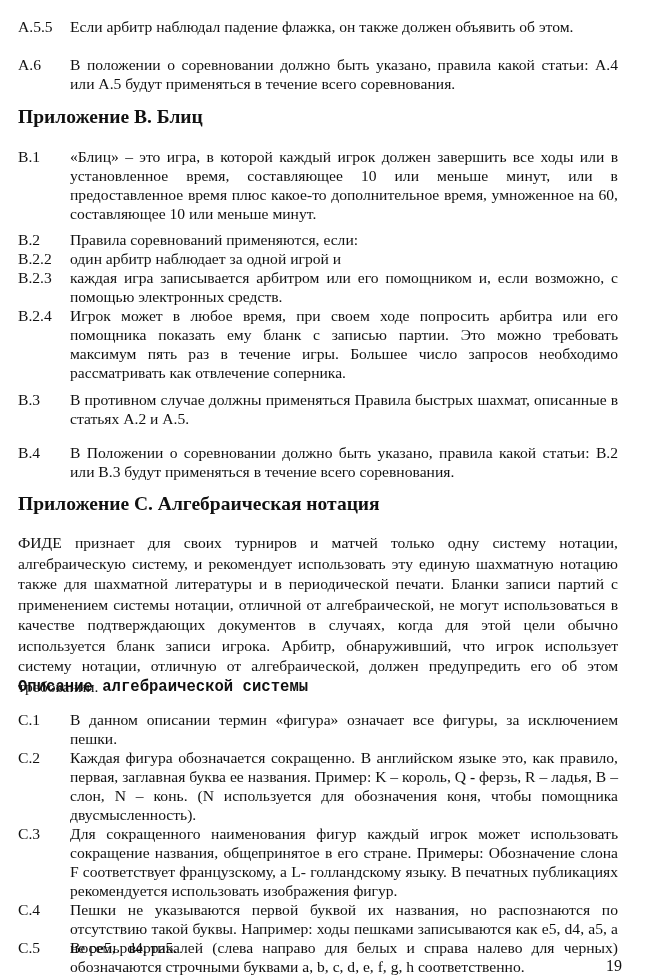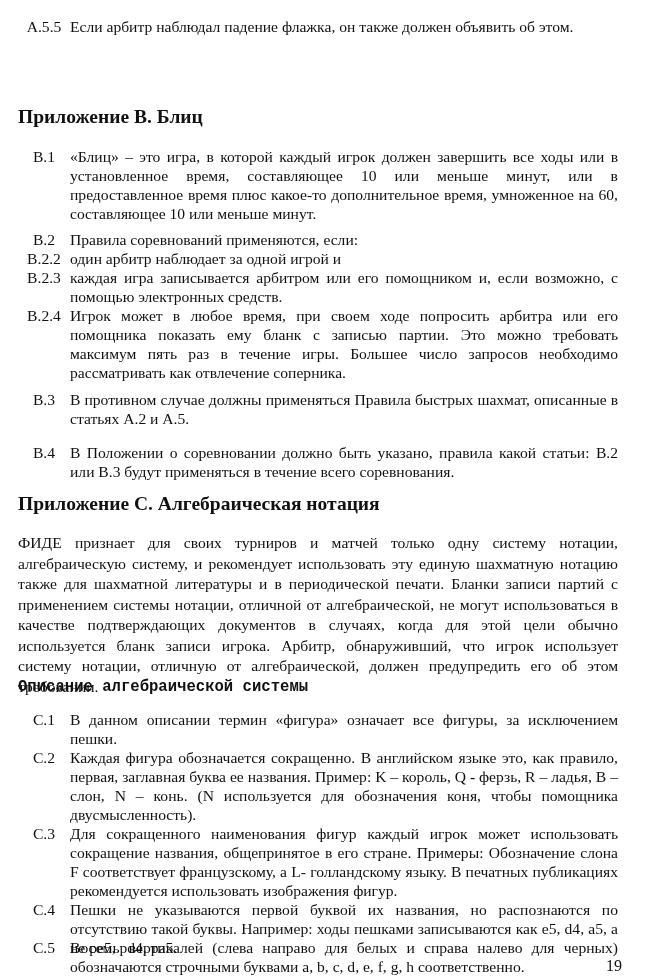--- a/index.html
+++ b/index.html
@@ -2,38 +2,42 @@
 <html><head>
 <meta charset="utf-8">
 <style>
   html, body { margin: 0; padding: 0; background: #ffffff; }
   body {
     width: 650px; height: 977px; position: relative; overflow: hidden;
     font-family: "Liberation Serif", serif; color: #111; font-size: 15.6px;
   }
   .page { position: absolute; left: 0; top: 0; width: 650px; height: 977px; }
   .item { position: absolute; left: 18px; width: 600px; line-height: 19px; }
-  .num { position: absolute; left: 0; top: 0; width: 52px; text-align: center; }
+  .num { position: absolute; left: 0; top: 0; width: 52px; }
   .txt { margin-left: 52px; text-align: justify; text-align-last: left; }
   .h2 { position: absolute; left: 18px; font-weight: bold; font-size: 19.5px; text-align: right; }
   .h3 { position: absolute; left: 18px; font-weight: bold; font-size: 15.6px; font-family: Liberation Mono, monospace; }
   .para { position: absolute; left: 18px; width: 600px; line-height: 20.5px; text-align: justify; text-align-last: left; }
   .pagenum { position: absolute; left: 592px; top: 957px; font-size: 16px; margin-left: 14px; }
   b.hy { font-weight: bold; }
 </style>
 </head>
 <body>
 
 <div class="page">
 
   <div class="item" style="top:17px">
     <span class="num">A.5.5</span>
     <div class="txt">Если арбитр наблюдал падение флажка, он также должен объявить об этом.</div>
   </div>
 
+  <div class="item" style="top:55px">
+    <span class="num">A.6</span>
+    <div class="txt">В положении о соревновании должно быть указано, правила какой статьи: А.4 или А.5 будут применяться в течение всего соревнования.</div>
+  </div>
 
   <div class="h2" style="top:106px">Приложение В. Блиц</div>
 
   <div class="item" style="top:147px">
     <span class="num">B.1</span>
     <div class="txt">«Блиц» – это игра, в которой каждый игрок должен завершить все ходы или в установленное время, составляющее 10 или меньше минут, или в предоставленное время плюс какое-то дополнительное время, умноженное на 60, составляющее 10 или меньше минут.</div>
   </div>
 
   <div class="item" style="top:230px">
     <span class="num">B.2</span>

